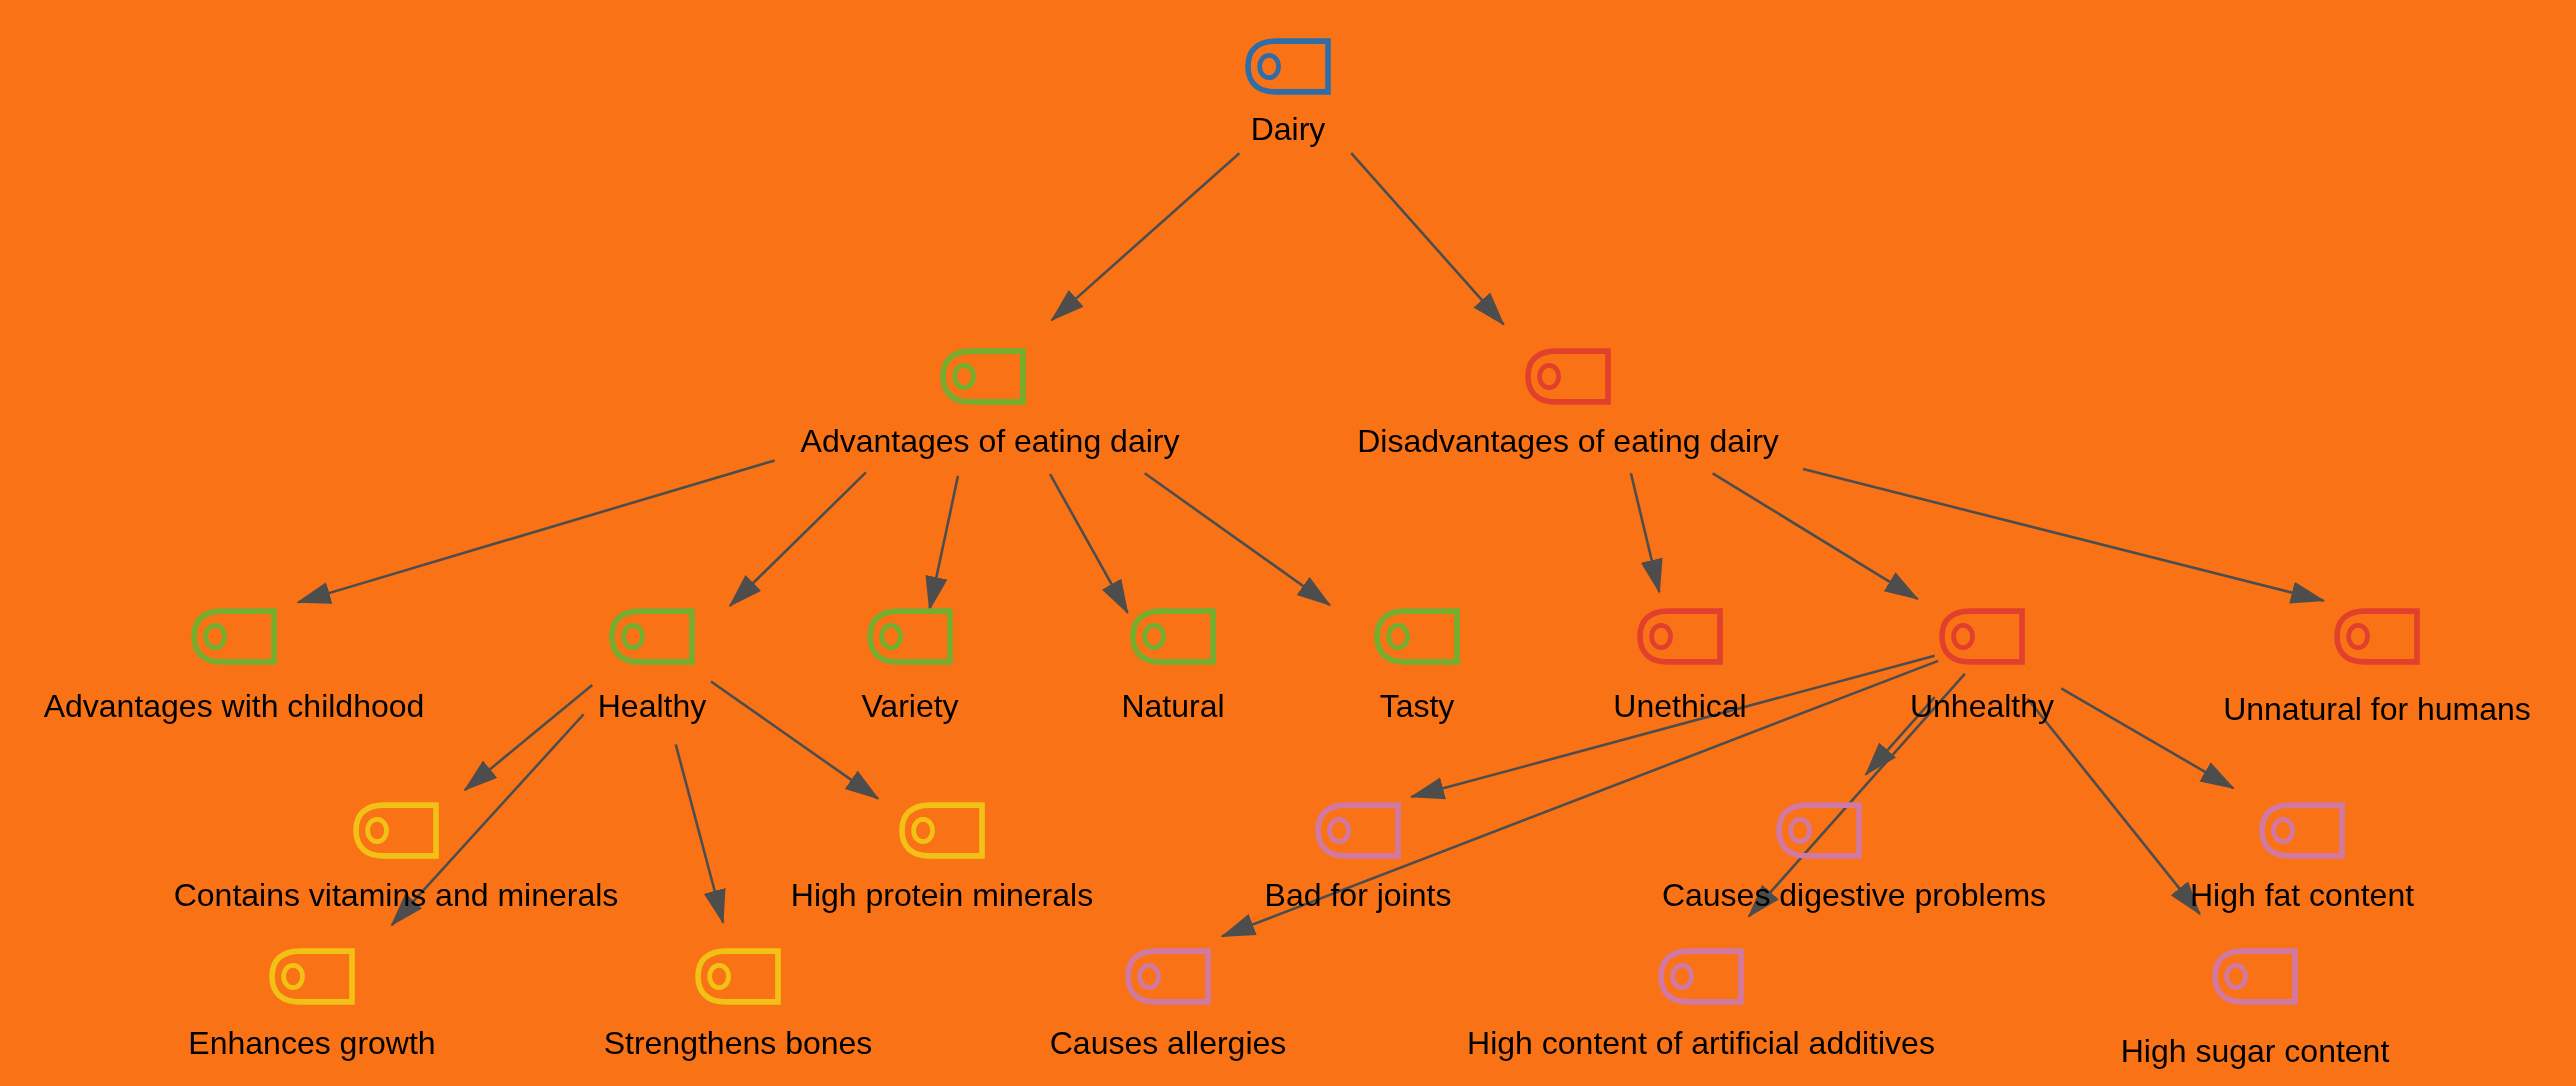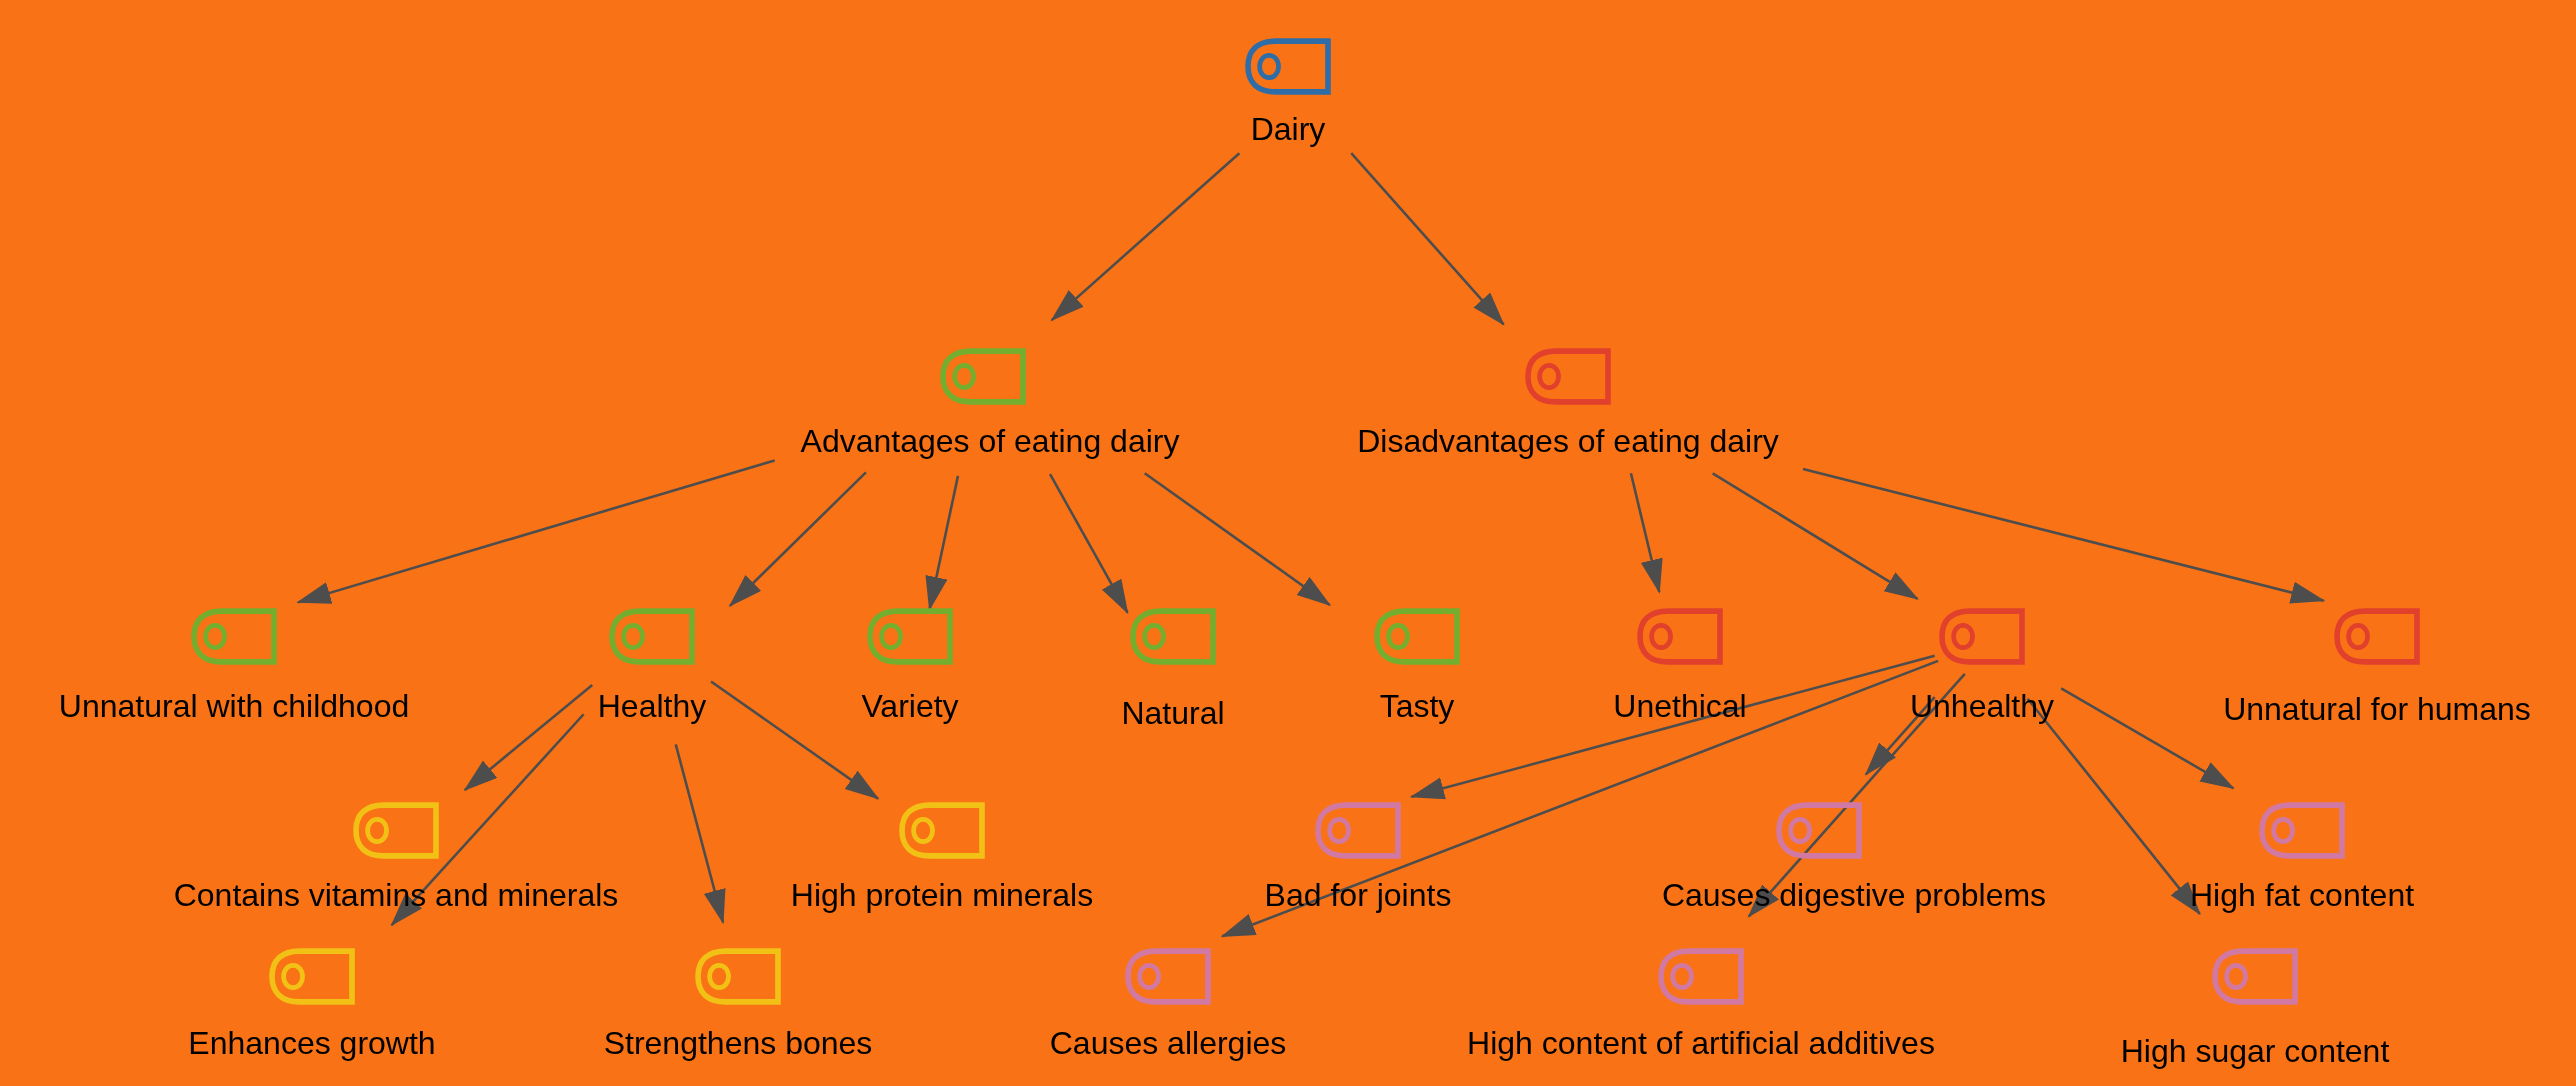--- a/index.html
+++ b/index.html
@@ -98,42 +98,42 @@
           <path d="M 96.5 3.5 L 36 3.5 C 15 3.5 3.5 14 3.5 33 C 3.5 52 15 62.5 36 62.5 L 96.5 62.5 Z" fill="none" stroke="#e0402c" stroke-width="6.5" stroke-linejoin="miter"></path>
           <ellipse cx="28" cy="33" rx="11" ry="13" fill="none" stroke="#e0402c" stroke-width="5.5"></ellipse>
         </svg>
         <div class="node-label" style="top: 74px;">Disadvantages of eating dairy</div>
       </div>
       <div class="node" style="left: 234px; top: 608px;">
         <svg class="tag-icon" viewBox="0 0 100 66">
           <path d="M 96.5 3.5 L 36 3.5 C 15 3.5 3.5 14 3.5 33 C 3.5 52 15 62.5 36 62.5 L 96.5 62.5 Z" fill="none" stroke="#74ae2e" stroke-width="6.5" stroke-linejoin="miter"></path>
           <ellipse cx="28" cy="33" rx="11" ry="13" fill="none" stroke="#74ae2e" stroke-width="5.5"></ellipse>
         </svg>
-        <div class="node-label" style="top: 79px;">Unnatural with childhood</div>
+        <div class="node-label" style="top: 79px;">Advantages with childhood</div>
       </div>
       <div class="node" style="left: 652px; top: 608px;">
         <svg class="tag-icon" viewBox="0 0 100 66">
           <path d="M 96.5 3.5 L 36 3.5 C 15 3.5 3.5 14 3.5 33 C 3.5 52 15 62.5 36 62.5 L 96.5 62.5 Z" fill="none" stroke="#74ae2e" stroke-width="6.5" stroke-linejoin="miter"></path>
           <ellipse cx="28" cy="33" rx="11" ry="13" fill="none" stroke="#74ae2e" stroke-width="5.5"></ellipse>
         </svg>
         <div class="node-label" style="top: 79px;">Healthy</div>
       </div>
       <div class="node" style="left: 910px; top: 608px;">
         <svg class="tag-icon" viewBox="0 0 100 66">
           <path d="M 96.5 3.5 L 36 3.5 C 15 3.5 3.5 14 3.5 33 C 3.5 52 15 62.5 36 62.5 L 96.5 62.5 Z" fill="none" stroke="#74ae2e" stroke-width="6.5" stroke-linejoin="miter"></path>
           <ellipse cx="28" cy="33" rx="11" ry="13" fill="none" stroke="#74ae2e" stroke-width="5.5"></ellipse>
         </svg>
         <div class="node-label" style="top: 79px;">Variety</div>
       </div>
       <div class="node" style="left: 1173px; top: 608px;">
         <svg class="tag-icon" viewBox="0 0 100 66">
           <path d="M 96.5 3.5 L 36 3.5 C 15 3.5 3.5 14 3.5 33 C 3.5 52 15 62.5 36 62.5 L 96.5 62.5 Z" fill="none" stroke="#74ae2e" stroke-width="6.5" stroke-linejoin="miter"></path>
           <ellipse cx="28" cy="33" rx="11" ry="13" fill="none" stroke="#74ae2e" stroke-width="5.5"></ellipse>
         </svg>
-        <div class="node-label" style="top: 86px; text-align: right;">Natural</div>
+        <div class="node-label" style="top: 79px; text-align: right;">Natural</div>
       </div>
       <div class="node" style="left: 1417px; top: 608px;">
         <svg class="tag-icon" viewBox="0 0 100 66">
           <path d="M 96.5 3.5 L 36 3.5 C 15 3.5 3.5 14 3.5 33 C 3.5 52 15 62.5 36 62.5 L 96.5 62.5 Z" fill="none" stroke="#74ae2e" stroke-width="6.5" stroke-linejoin="miter"></path>
           <ellipse cx="28" cy="33" rx="11" ry="13" fill="none" stroke="#74ae2e" stroke-width="5.5"></ellipse>
         </svg>
         <div class="node-label" style="top: 79px;">Tasty</div>
       </div>
       <div class="node" style="left: 1680px; top: 608px;">
         <svg class="tag-icon" viewBox="0 0 100 66">

